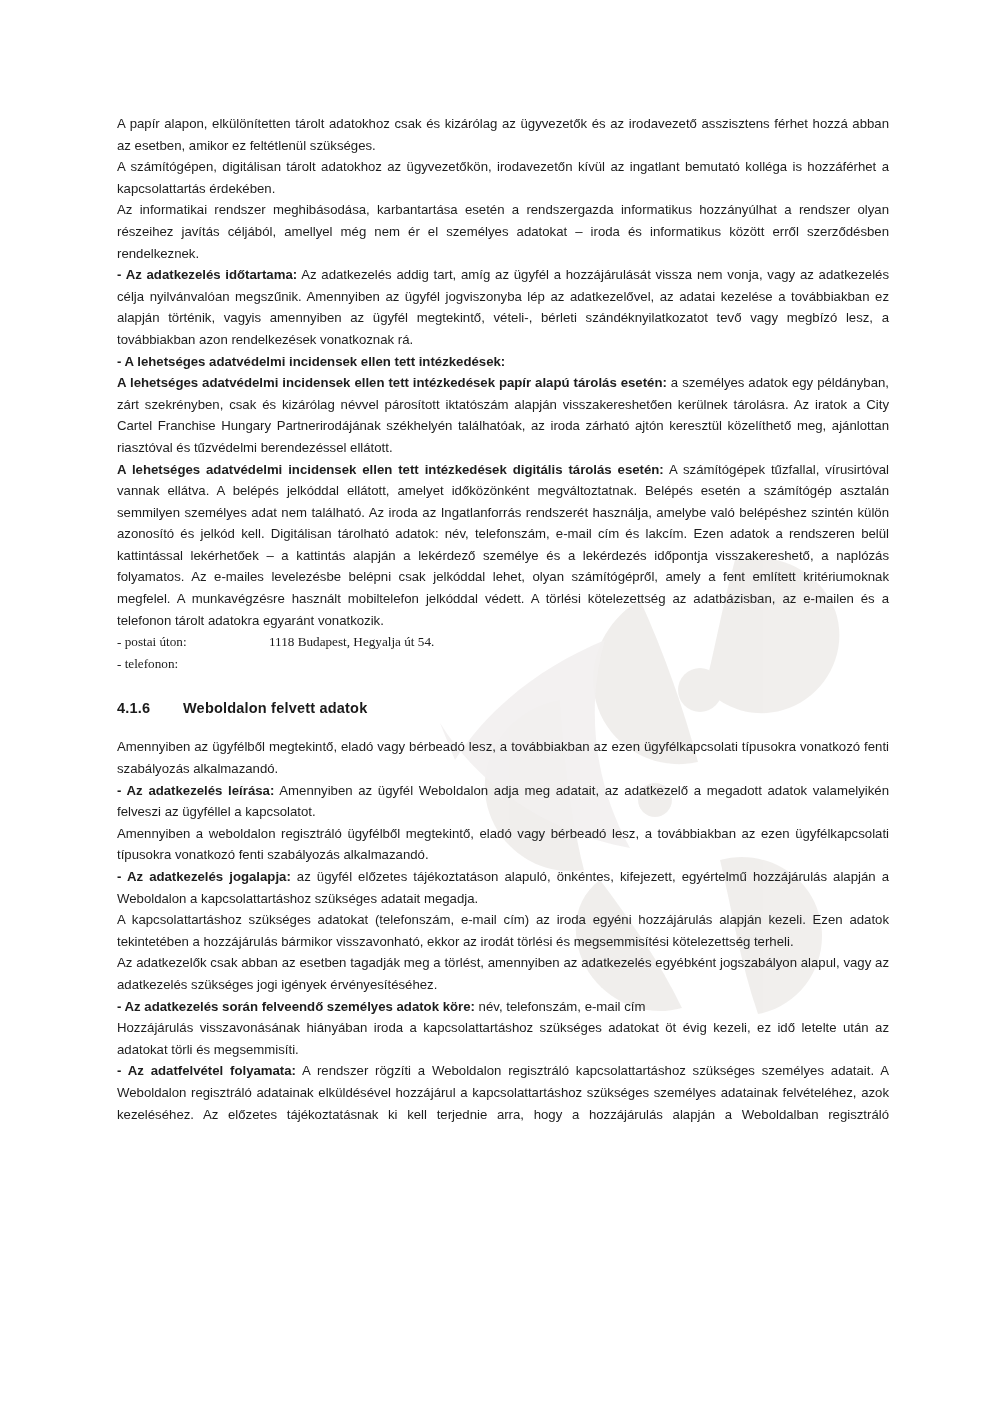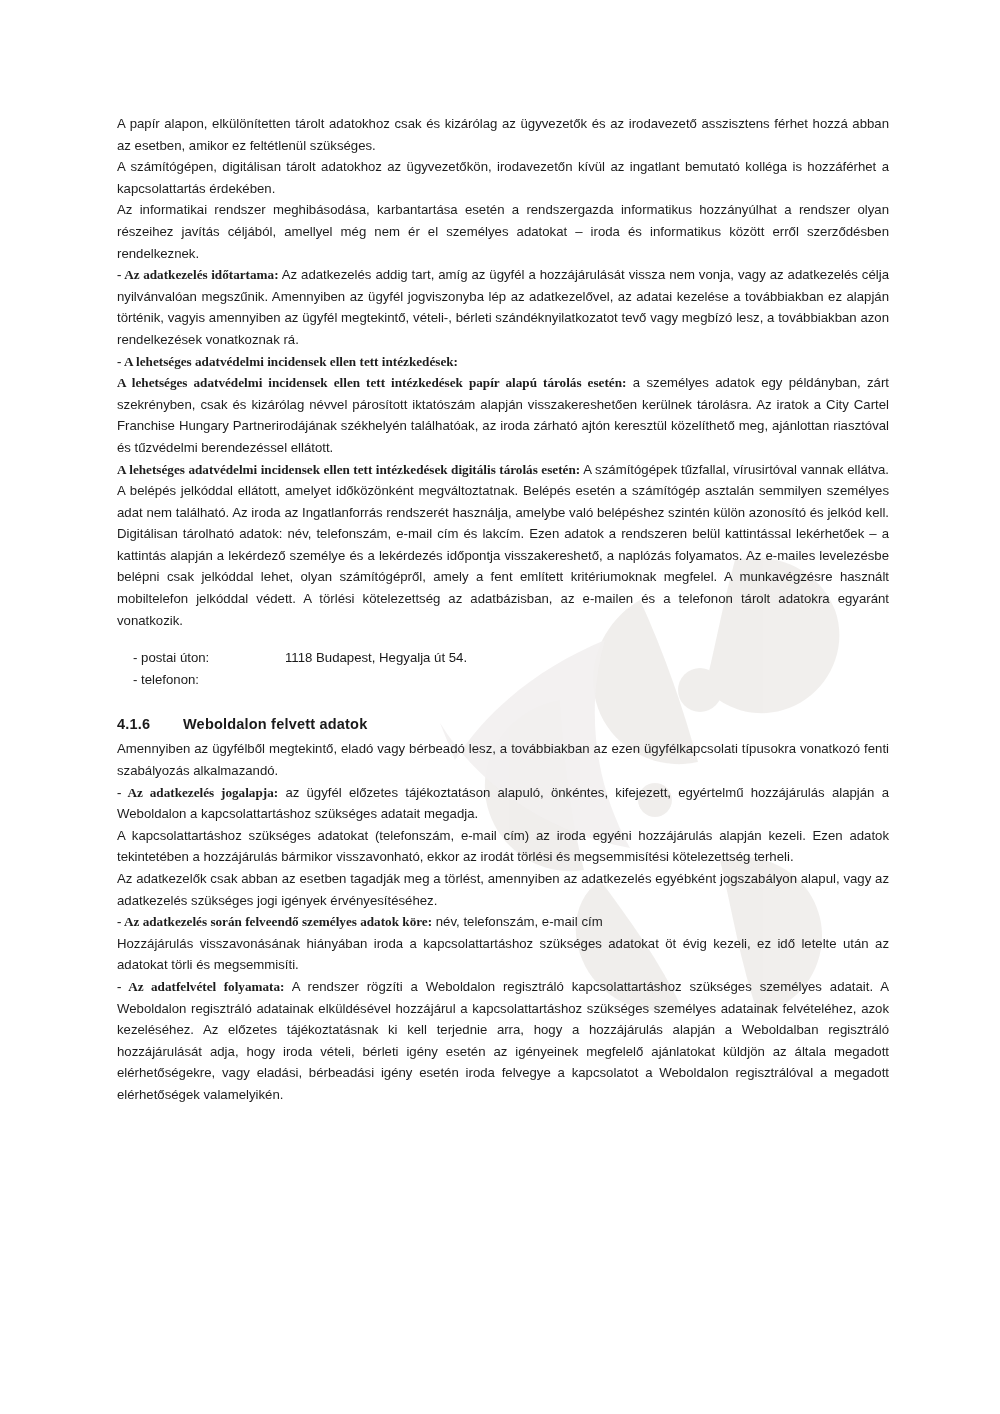--- a/index.html
+++ b/index.html
@@ -37,35 +37,36 @@
   }
   p {
     margin: 0;
     font-size: 13.2px;
     line-height: 21.6px;
     text-align: justify;
     text-justify: inter-word;
     color: #1d1d1d;
   }
   p.plain { text-align: justify; }
-  .b { font-weight: bold; font-family: Liberation Serif, serif; }
+  .b { font-weight: bold; }
   .sec-head {
     margin-top: 24px;
-    margin-bottom: 4px;
+    margin-bottom: 18px;
     font-size: 14.5px;
     font-weight: bold;
     line-height: 20px;
     letter-spacing: 0.2px;
   }
   .sec-head .num {
     display: inline-block;
     width: 66px;
   }
   .contact-list {
-    margin: 16px;
+    margin: 0;
+    font-family: Liberation Serif, serif;
   }
   .contact-row {
     display: flex;
     font-size: 13.2px;
     line-height: 21.6px;
   }
   .contact-row .label {
     width: 152px;
     flex: 0 0 152px;
   }
@@ -146,21 +147,27 @@
     </div>
 
     <div class="sec-head">
       <span class="num">4.1.6</span><span>Weboldalon felvett adatok</span>
     </div>
 
     <p class="plain">
       <span>Amennyiben az ügyfélből megtekintő, eladó vagy bérbeadó lesz, a továbbiakban az ezen ügyfélkapcsolati típusokra vonatkozó fenti szabályozás alkalmazandó.</span>
     </p>
 
+    <p class="plain">
+      <span class="b">- Az adatkezelés leírása:</span><span> Amennyiben az ügyfél Weboldalon adja meg adatait, az adatkezelő a megadott adatok valamelyikén felveszi az ügyféllel a kapcsolatot.</span>
+    </p>
 
+    <p class="plain">
+      <span>Amennyiben a weboldalon regisztráló ügyfélből megtekintő, eladó vagy bérbeadó lesz, a továbbiakban az ezen ügyfélkapcsolati típusokra vonatkozó fenti szabályozás alkalmazandó.</span>
+    </p>
 
     <p class="plain">
       <span class="b">- Az adatkezelés jogalapja:</span><span> az ügyfél előzetes tájékoztatáson alapuló, önkéntes, kifejezett, egyértelmű hozzájárulás alapján a Weboldalon a kapcsolattartáshoz szükséges adatait megadja.</span>
     </p>
 
     <p class="plain">
       <span>A kapcsolattartáshoz szükséges adatokat (telefonszám, e-mail cím) az iroda egyéni hozzájárulás alapján kezeli. Ezen adatok tekintetében a hozzájárulás bármikor visszavonható, ekkor az irodát törlési és megsemmisítési kötelezettség terheli.</span>
     </p>
 
     <p class="plain">

